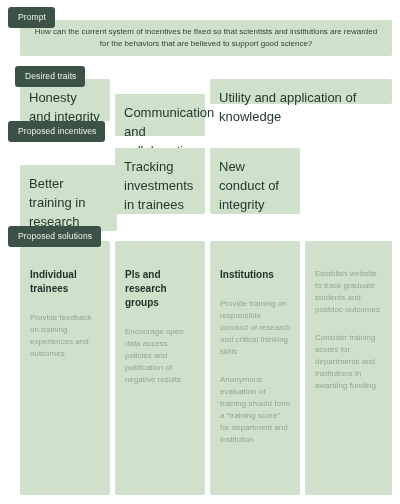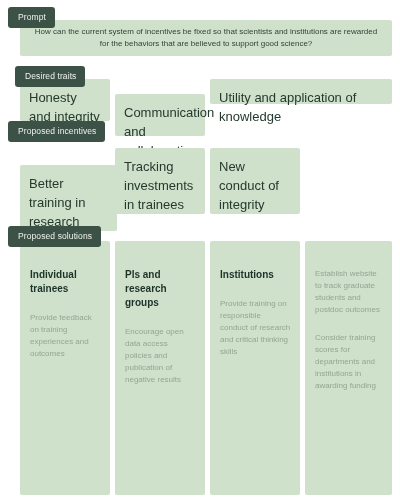--- a/index.html
+++ b/index.html
@@ -138,20 +138,21 @@
   </div>
 
   <div class="card solution-card" style="left:115px; top:241px; width:90px; height:254px;">
     <div class="solution-title">PIs and research groups</div>
     <div class="solution-item">Encourage open data access policies and publication of negative results</div>
   </div>
 
   <div class="card solution-card" style="left:210px; top:241px; width:90px; height:254px;">
     <div class="solution-title">Institutions</div>
     <div class="solution-item">Provide training on responsible conduct of research and critical thinking skills</div>
+    <div class="solution-item">Anonymous evaluation of training should form a “training score” for department and institution</div>
   </div>
 
   <div class="card solution-card" style="left:305px; top:241px; width:87px; height:254px;">
     <div class="solution-item">Establish website to track graduate students and postdoc outcomes</div>
     <div class="solution-item">Consider training scores for departments and institutions in awarding funding</div>
   </div>
 
 </div>
 
 </body></html>

